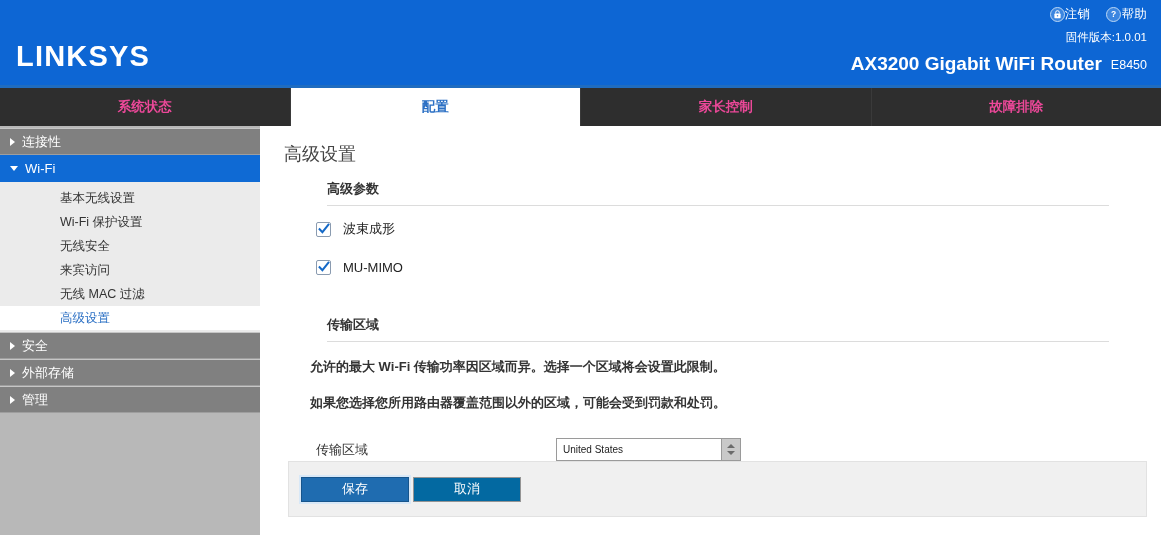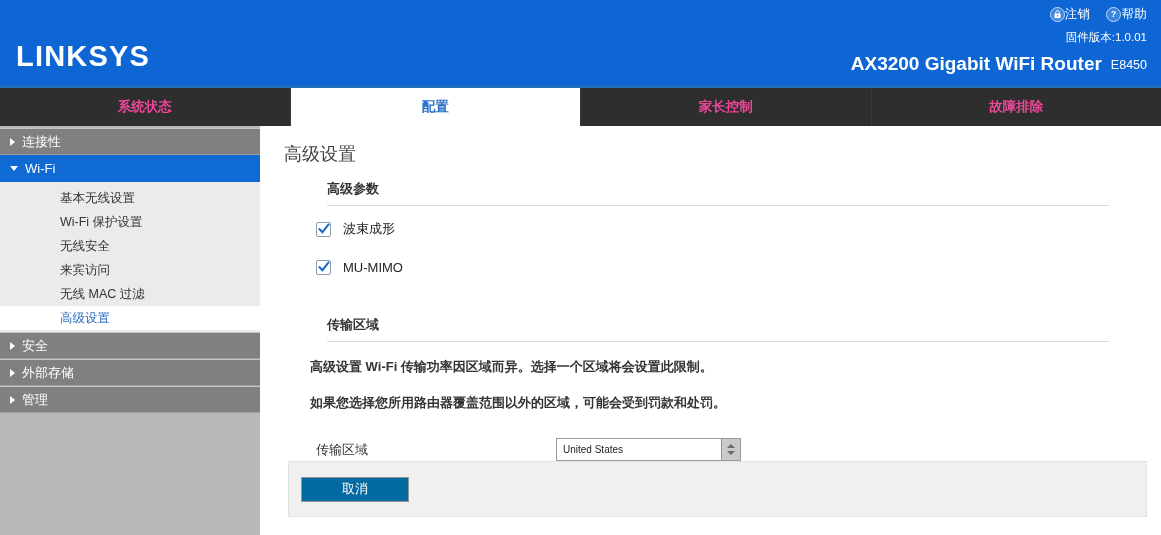--- a/index.html
+++ b/index.html
@@ -418,34 +418,35 @@
         <span class="cbox">
           <svg width="12" height="12" viewBox="0 0 12 12">
             <path d="M1.6 6.2 L4.4 9.2 L10.4 1.6" fill="none" stroke="#1569c7" stroke-width="2" stroke-linecap="square"></path>
           </svg>
         </span>
         <span class="cb-label">MU-MIMO</span>
       </div>
 
       <div class="section-head spaced">传输区域</div>
 
-      <div class="desc">高级设置 Wi-Fi 传输功率因区域而异。选择一个区域将会设置此限制。</div>
+      <div class="desc">允许的最大 Wi-Fi 传输功率因区域而异。选择一个区域将会设置此限制。</div>
       <div class="desc second">如果您选择您所用路由器覆盖范围以外的区域，可能会受到罚款和处罚。</div>
 
       <div class="field-row">
         <span class="field-label">传输区域</span>
         <span class="select-wrap">
           <span class="select-val">United States</span>
           <span class="spinner">
             <span class="arrow-up"></span>
             <span class="arrow-dn"></span>
           </span>
         </span>
       </div>
 
     </div>
 
     <div class="footer-bar">
+      <span class="btn btn-save">保存</span>
       <span class="btn btn-cancel">取消</span>
     </div>
 
   </div>
 </div>
 
 </body></html>

